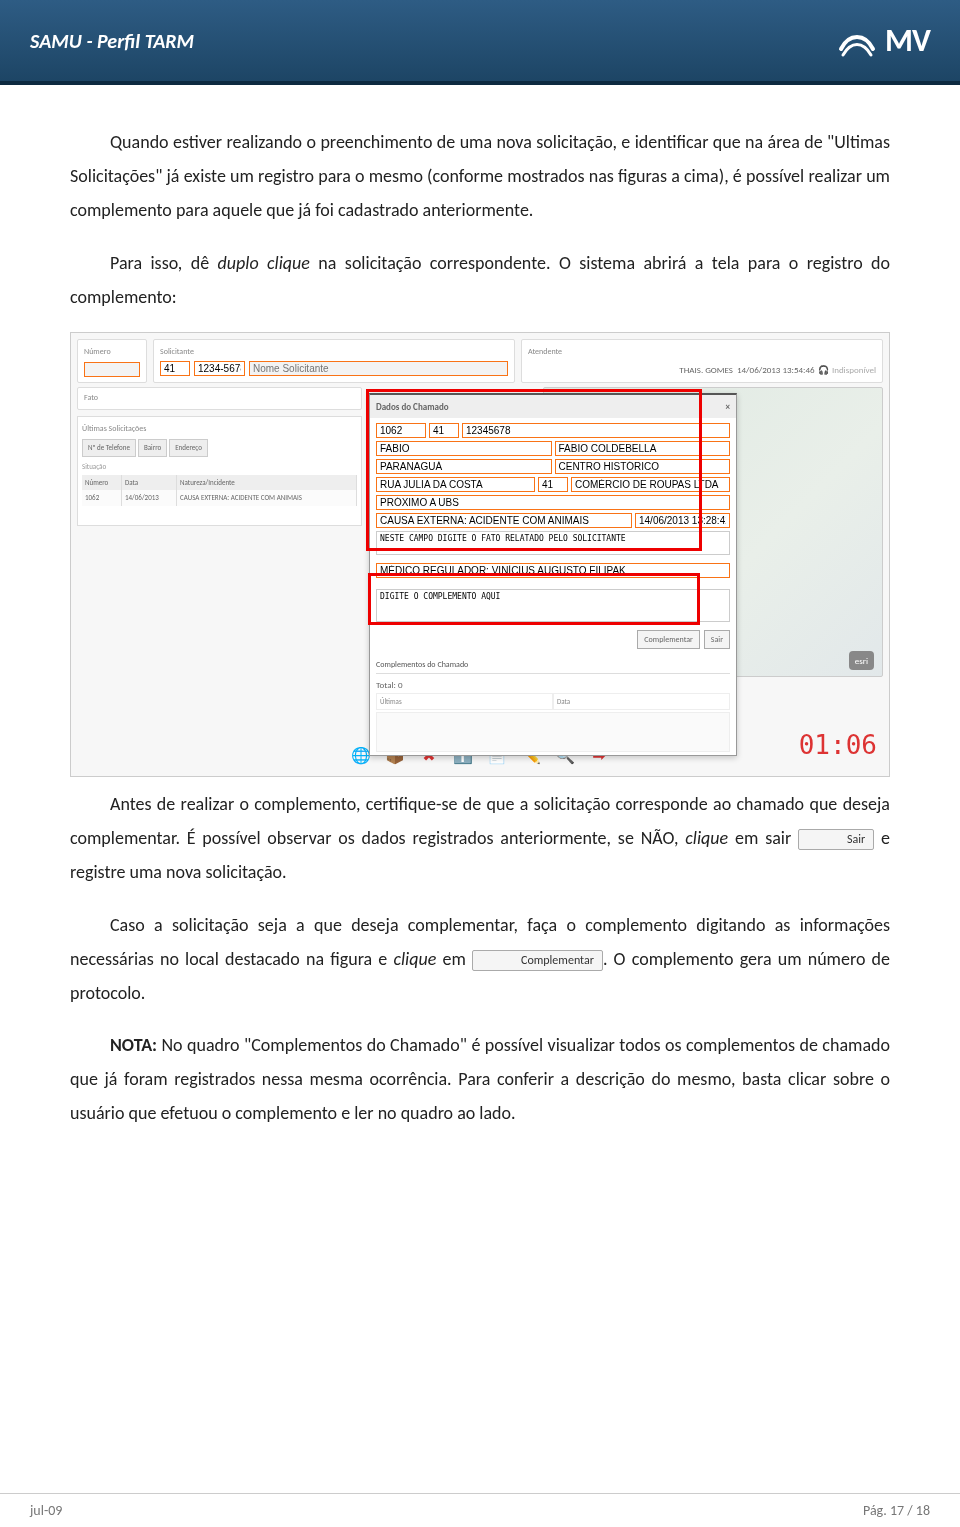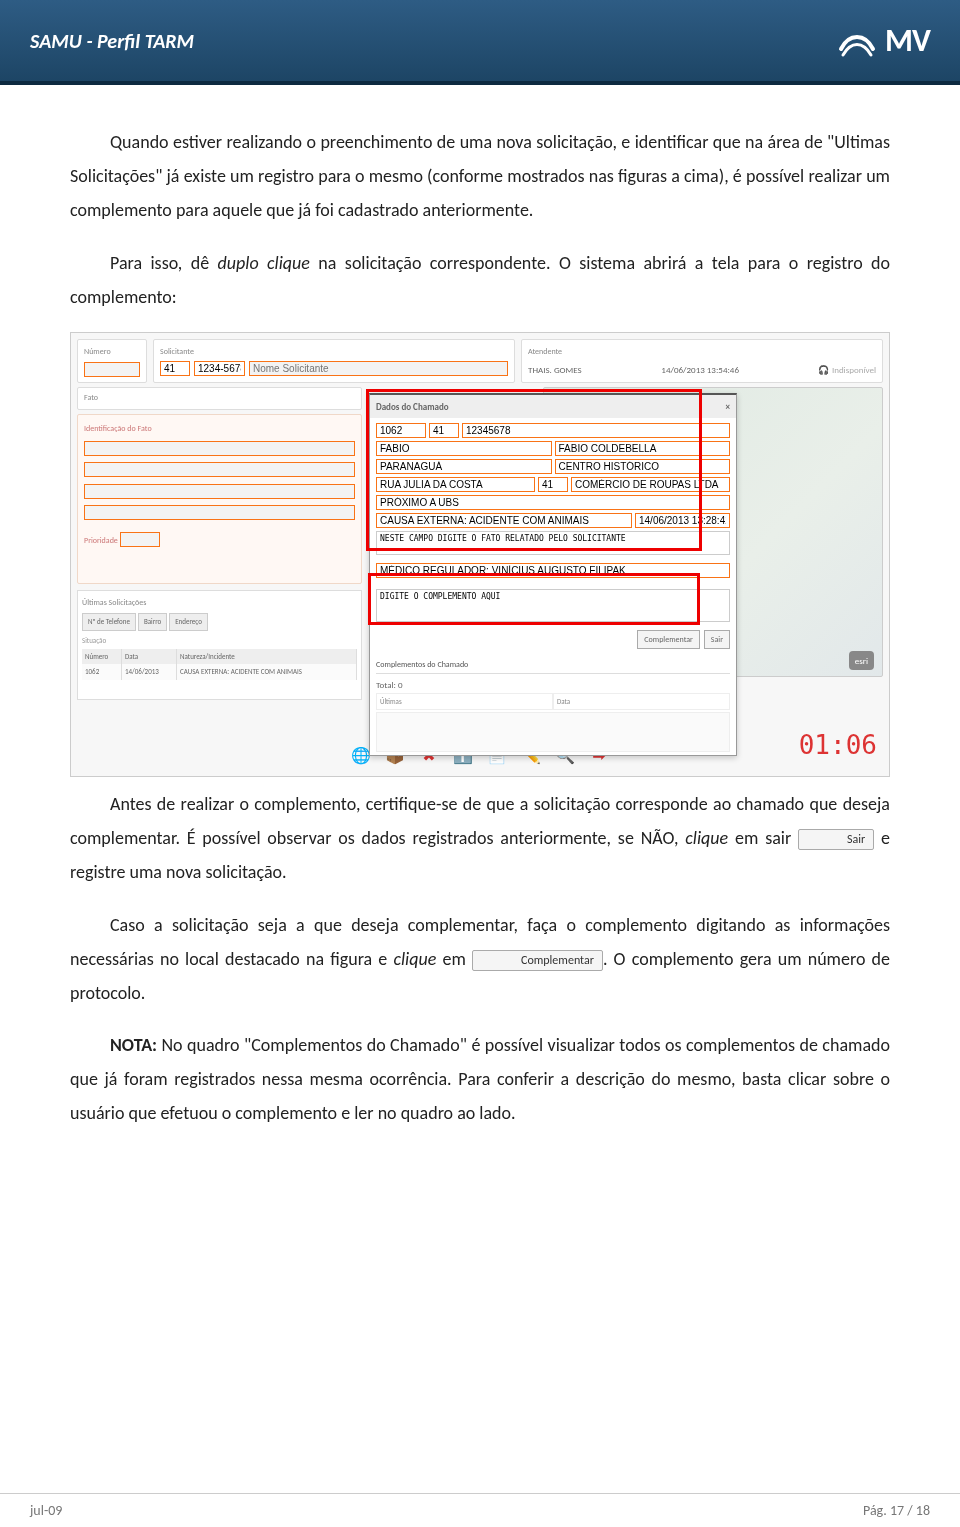--- a/index.html
+++ b/index.html
@@ -244,42 +244,31 @@
       <div class="panel med">
         <div class="panel-title">Solicitante</div>
         <div class="fldrow">
           <input type="text" style="width: 30px;" value="41">
           <input type="text" style="width: 51px;" value="1234-5678">
           <input type="text" readonly="" placeholder="Nome Solicitante" style="">
         </div>
       </div>
       <div class="panel med">
         <div class="panel-title">Atendente</div>
-        <div class="fldrow" style="justify-content:space-between;">
+        <div class="fldrow" style="justify-content:flex-end;">
           <span>THAIS. GOMES</span>
           <span>14/06/2013 13:54:46</span>
           <span style="color:#aaa;">🎧 <span>Indisponível</span></span>
         </div>
       </div>
     </div>
 
     <div class="left-col">
       <div class="panel" style="padding:2px 6px; margin-bottom:4px;">
         <div class="panel-title">Fato</div>
-      </div>
-      <div class="fato-panel">
-        <div class="lbl">Identificação do Fato</div>
-        <div class="grayrow"><input type="text" readonly="" style=""></div>
-        <div class="grayrow"><input type="text" readonly="" style=""></div>
-        <div class="grayrow"><input type="text" readonly="" style=""></div>
-        <div class="grayrow"><input type="text" readonly="" style=""></div>
-        <div class="grayrow" style="margin-top:10px;">
-          <span class="lbl">Prioridade</span>
-          <input type="text" readonly="" style="width: 40px;">
-        </div>
       </div>
       <div class="ult-panel">
         <div style="font-size:8px;color:#888;">Últimas Solicitações</div>
         <div class="tabbar">
           <div class="tab">Nº de Telefone</div>
           <div class="tab">Bairro</div>
           <div class="tab">Endereço</div>
         </div>
         <div style="font-size:7px;color:#999;margin:2px 0;">Situação</div>
         <div class="thdr">

